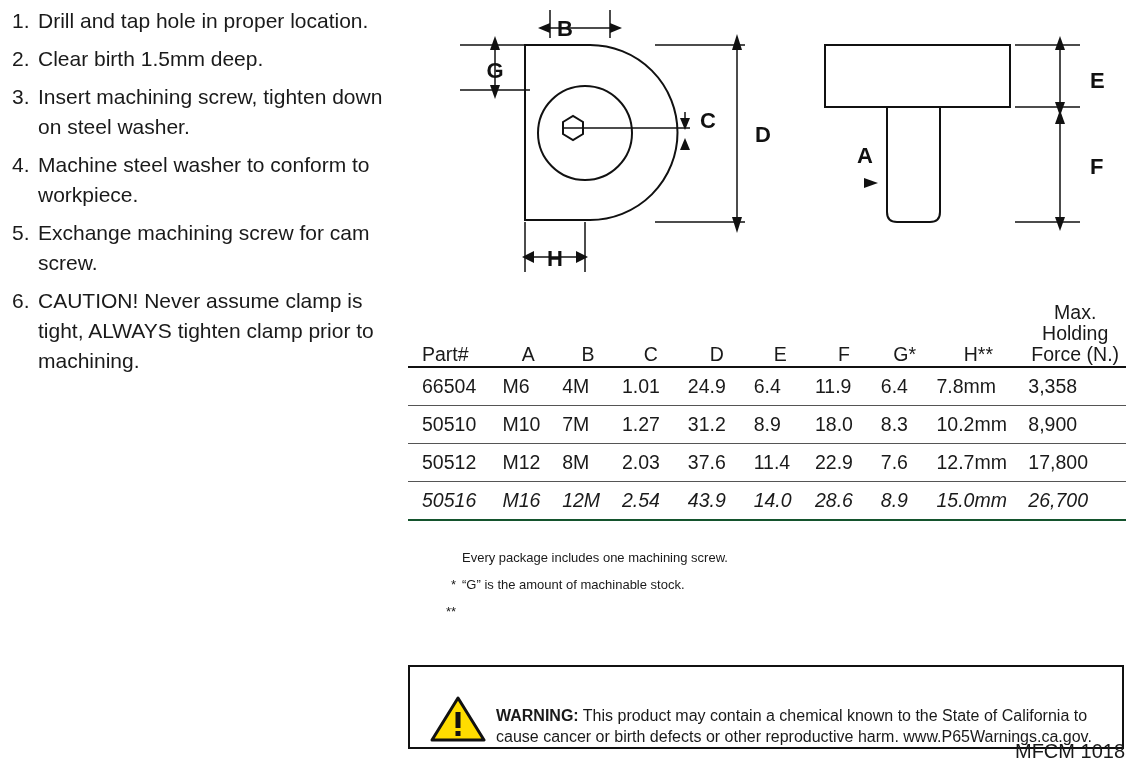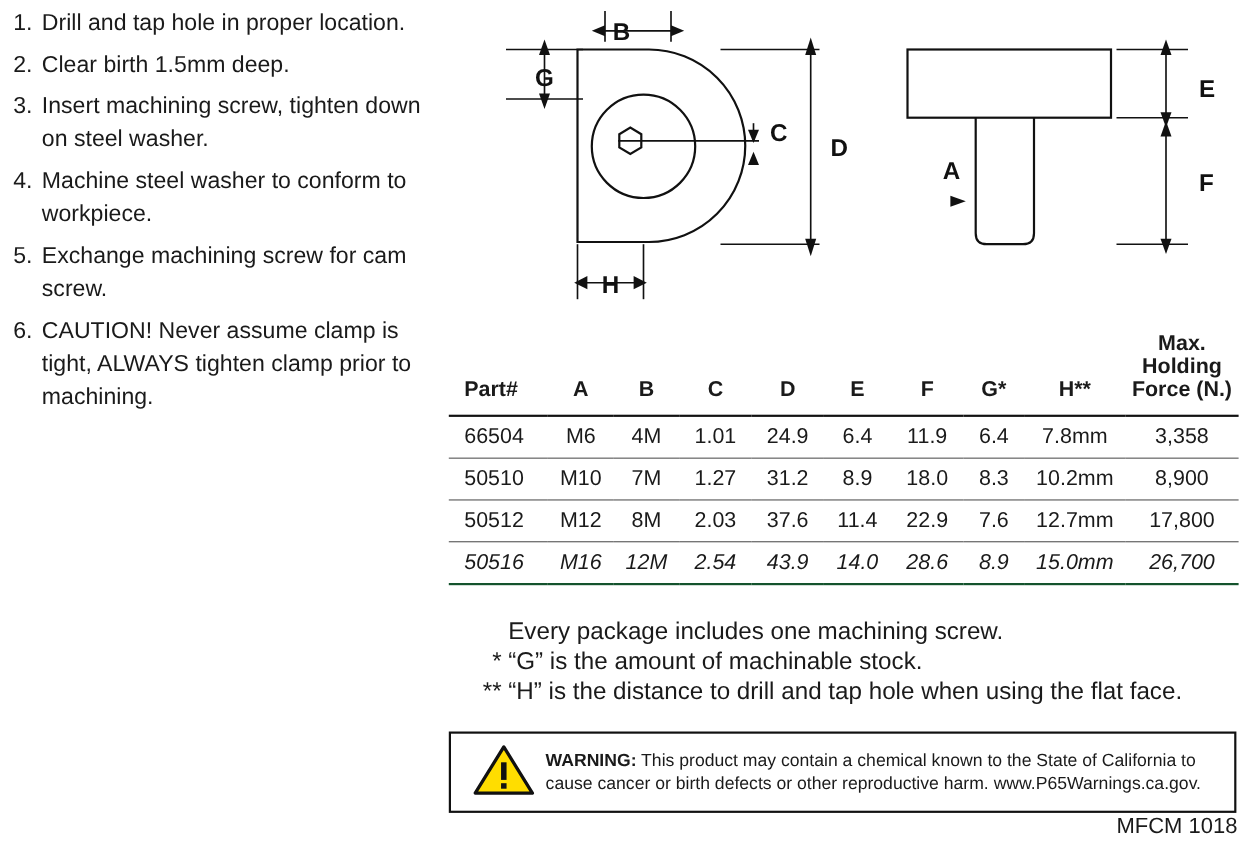--- a/index.html
+++ b/index.html
@@ -76,31 +76,30 @@
     left: 408px;
     top: 300px;
     width: 718px;
   }
   table.spec {
     border-collapse: collapse;
     width: 718px;
     font-size: 19.5px;
   }
   table.spec th {
-    font-weight: bold;
+    font-weight: normal;
     text-align: center;
     vertical-align: bottom;
-    padding: 2px 4px 12px 4px;
+    padding: 2px 4px 1px 4px;
     line-height: 21px;
   }
   table.spec thead tr {
     border-bottom: 2px solid #111;
   }
   table.spec td {
-    text-align: center;
     padding: 7px 4px 7px 4px;
     border-bottom: 1px solid #555;
   }
   table.spec tbody tr:last-child td {
     border-bottom: 2px solid #14532d;
     font-style: italic;
   }
   table.spec td.part, table.spec th.part {
     text-align: left;
     padding-left: 14px;
@@ -113,46 +112,46 @@
   .col-e     { width: 66px; }
   .col-f     { width: 72px; }
   .col-g     { width: 62px; }
   .col-h     { width: 96px; }
   .col-max   { width: 110px; }
 
   
   #footnotes {
     position: absolute;
     left: 430px;
-    top: 560px;
+    top: 544px;
     width: 700px;
-    font-size: 22px;
+    font-size: 13px;
     line-height: 27px;
   }
   #footnotes .fn {
     display: flex;
   }
   #footnotes .fn .mark {
     width: 26px;
     flex: 0 0 26px;
     text-align: right;
     padding-right: 6px;
   }
 
   
   #warning-box {
     position: absolute;
     left: 408px;
     top: 665px;
     width: 716px;
-    height: 74px;
+    height: 84px;
     border: 2px solid #111;
     box-sizing: border-box;
     display: flex;
-    align-items: center;
+    align-items: flex-end;
     padding: 0 10px;
   }
   #warning-triangle {
     flex: 0 0 56px;
     margin-right: 10px;
     margin-left: 10px;
   }
   #warning-text {
     font-size: 16px;
     line-height: 21px;
@@ -361,21 +360,20 @@
   <div class="fn">
     <span class="mark"></span>
     <span>Every package includes one machining screw.</span>
   </div>
   <div class="fn">
     <span class="mark">*</span>
     <span>“G” is the amount of machinable stock.</span>
   </div>
   <div class="fn">
     <span class="mark">**</span>
-    <span>“H” is the distance to drill and tap hole when using the flat face.</span>
   </div>
 </div>
 
 <div id="warning-box">
   <div id="warning-triangle">
     <svg width="56" height="48" viewBox="0 0 56 48">
       <polygon points="28,3 54,45 2,45" fill="#FFDD00" stroke="#111111" stroke-width="3" stroke-linejoin="round"></polygon>
       <rect x="25.5" y="17" width="5" height="16" fill="#111111"></rect>
       <rect x="25.5" y="36" width="5" height="5" fill="#111111"></rect>
     </svg>

